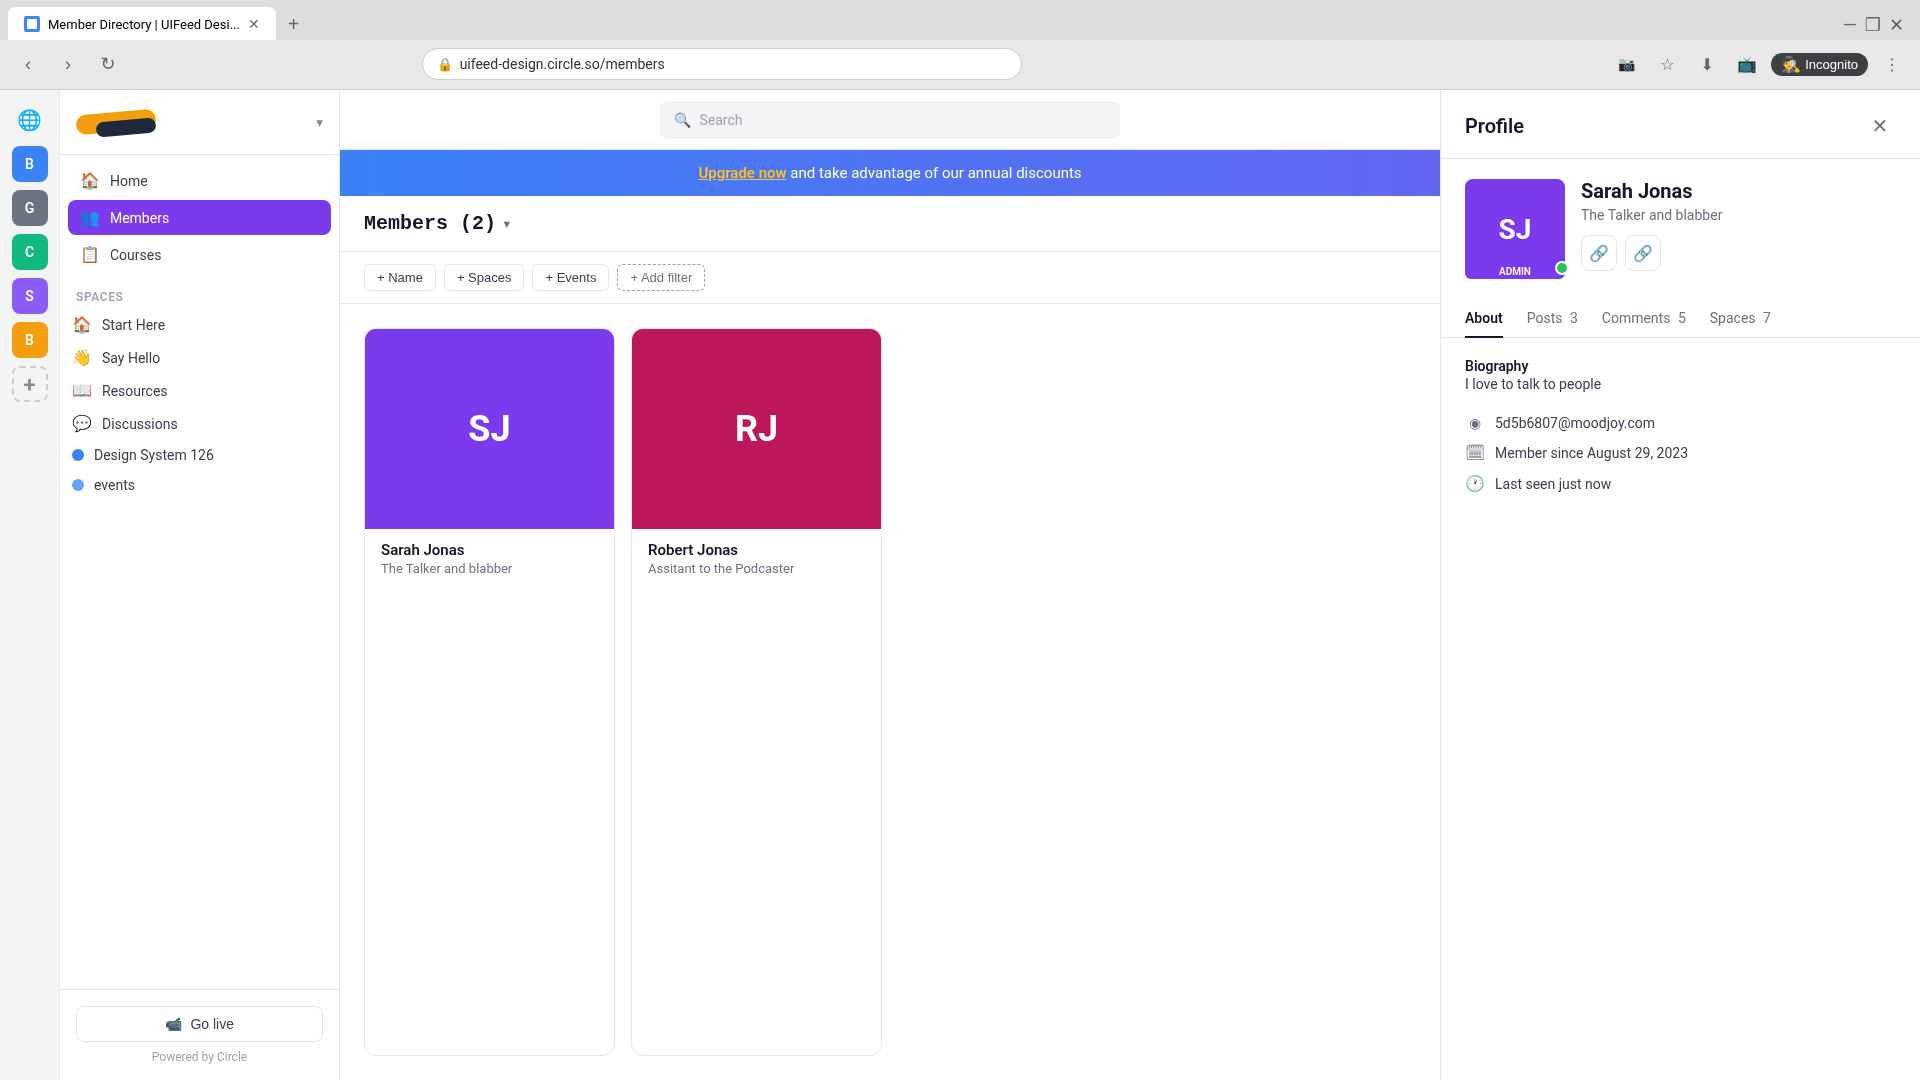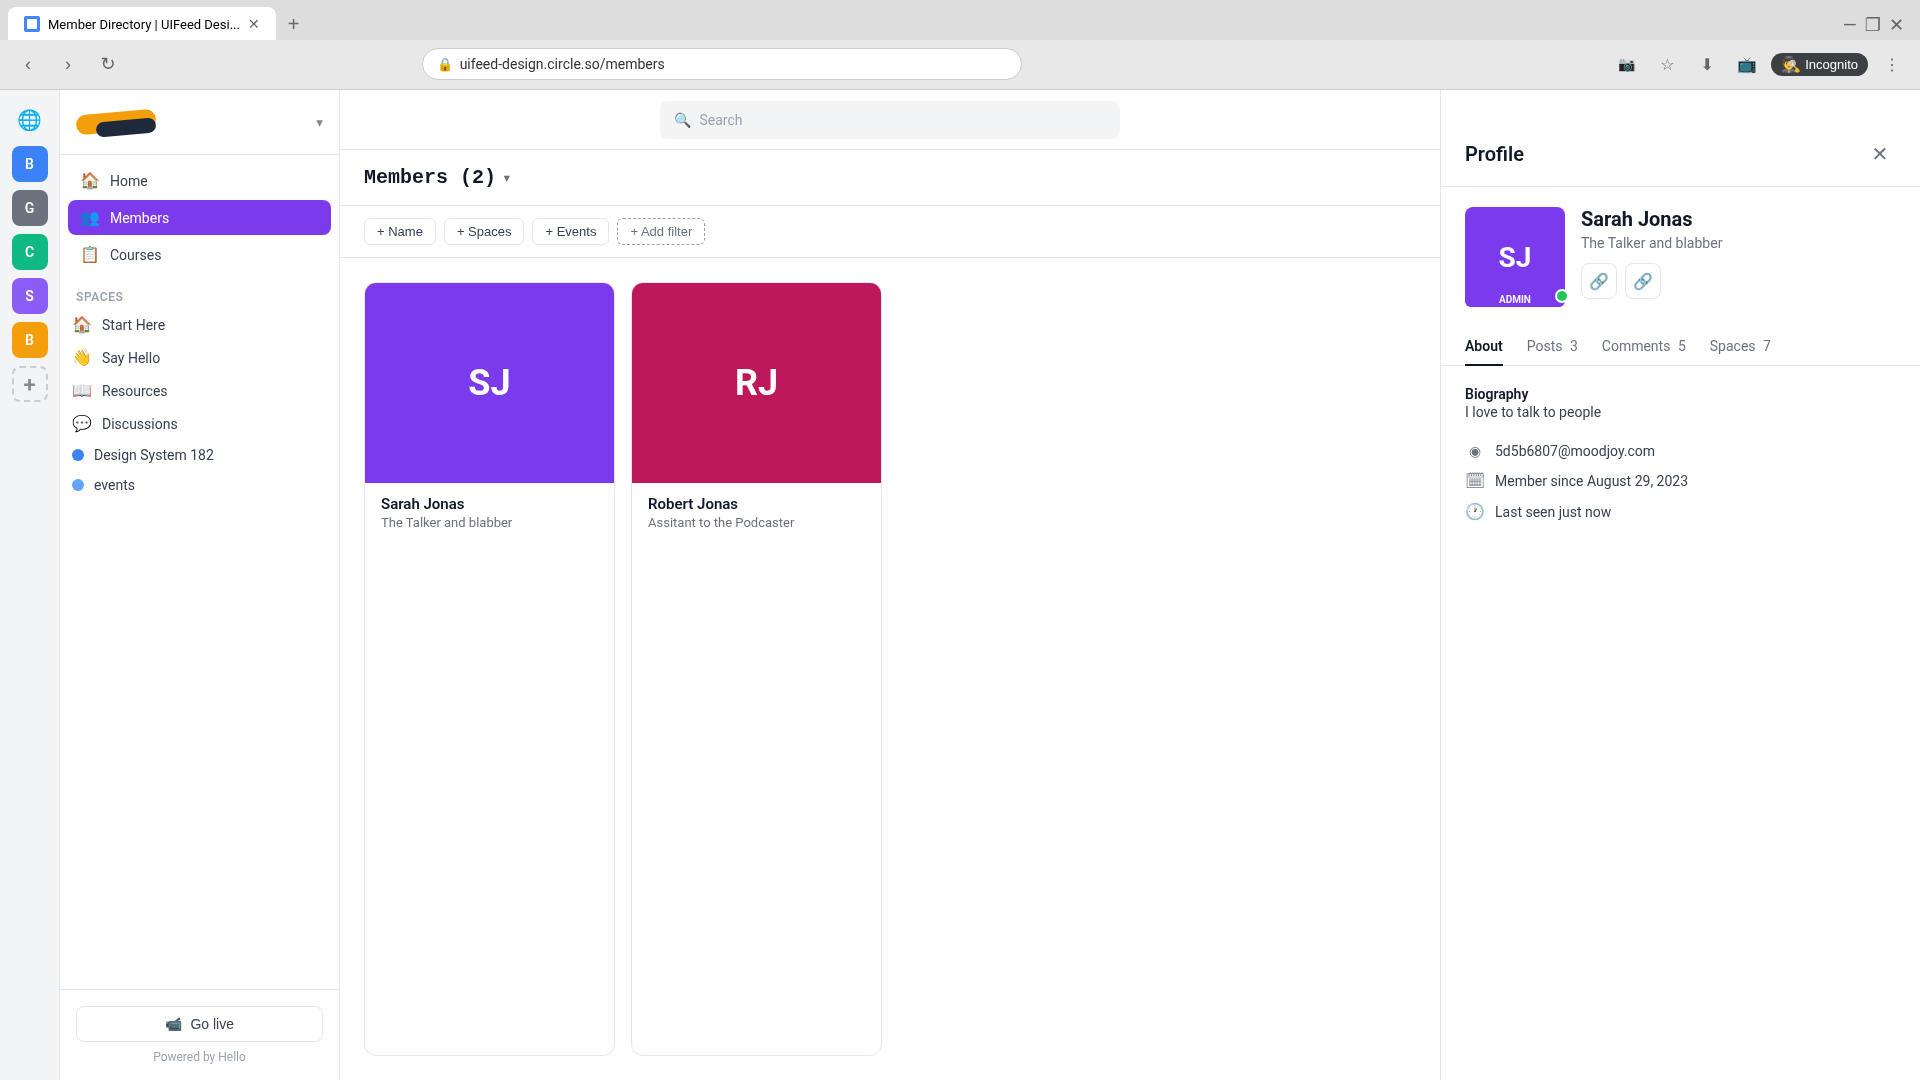--- a/index.html
+++ b/index.html
@@ -64,21 +64,21 @@
     .member-info { padding: 12px 16px; }
     .member-name { font-size: 15px; font-weight: 600; color: #111827; }
     .member-role { font-size: 13px; color: #6b7280; margin-top: 2px; }
 
     
     .top-search { flex: 1; max-width: 460px; margin: 0 auto; background: #f3f4f6; border-radius: 8px; display: flex; align-items: center; padding: 0 14px; height: 38px; font-size: 14px; color: #9ca3af; }
     .app-header { display: flex; align-items: center; padding: 0 24px; height: 60px; border-bottom: 1px solid #e5e7eb; background: white; }
 
     
     .profile-panel { width: 480px; background: white; border-left: 1px solid #e5e7eb; display: flex; flex-direction: column; overflow-y: auto; position: relative; }
-    .profile-header { display: flex; align-items: center; justify-content: space-between; padding: 20px 24px 16px; border-bottom: 1px solid #e5e7eb; margin-top: 28px; }
+    .profile-header { display: flex; align-items: center; justify-content: space-between; padding: 20px 24px 16px; border-bottom: 1px solid #e5e7eb; }
     .profile-title { font-size: 20px; font-weight: 600; color: #111827; }
     .close-btn { background: none; border: none; font-size: 20px; color: #6b7280; cursor: pointer; width: 32px; height: 32px; display: flex; align-items: center; justify-content: center; border-radius: 6px; }
     .profile-info { padding: 20px 24px; display: flex; align-items: flex-start; gap: 16px; }
     .profile-avatar { width: 100px; height: 100px; border-radius: 8px; background: #7c3aed; display: flex; align-items: center; justify-content: center; font-size: 28px; font-weight: 700; color: white; position: relative; flex-shrink: 0; }
     .admin-badge { position: absolute; bottom: 0; left: 0; right: 0; background: #7c3aed; color: white; font-size: 10px; font-weight: 600; text-align: center; padding: 2px; border-radius: 0 0 6px 6px; }
     .online-dot { position: absolute; bottom: 4px; right: -4px; width: 14px; height: 14px; background: #22c55e; border-radius: 50%; border: 2px solid white; }
     .profile-name { font-size: 20px; font-weight: 700; color: #111827; }
     .profile-subtitle { font-size: 14px; color: #6b7280; margin-top: 4px; }
     .profile-actions { display: flex; gap: 8px; margin-top: 12px; }
     .profile-action-btn { width: 36px; height: 36px; border: 1px solid #e5e7eb; border-radius: 8px; display: flex; align-items: center; justify-content: center; cursor: pointer; color: #6b7280; background: white; font-size: 16px; }
@@ -183,46 +183,49 @@
       <div class="space-item">
         <span class="space-icon">📖</span>
         <span>Resources</span>
       </div>
       <div class="space-item">
         <span class="space-icon">💬</span>
         <span>Discussions</span>
       </div>
       <div class="space-item">
         <span class="space-dot" style="background:#3b82f6;"></span>
-        <span>Design System 182</span>
+        <span>Design System 126</span>
       </div>
       <div class="space-item">
         <span class="space-dot" style="background:#60a5fa;"></span>
         <span>events</span>
       </div>
     </div>
 
     <div class="sidebar-footer">
       <button class="go-live-btn">
         <span>📹</span>
         <span>Go live</span>
       </button>
-      <div class="powered-by">Powered by Hello</div>
+      <div class="powered-by">Powered by Circle</div>
     </div>
   </div>
 
   <div class="main-content">
 
     <div class="app-header">
       <div class="top-search">
         <span style="margin-right:8px; color:#9ca3af;">🔍</span>
         <span style="color:#9ca3af;">Search</span>
       </div>
     </div>
 
+    <div class="banner">
+      <a>Upgrade now</a><span> and take advantage of our annual discounts</span>
+    </div>
 
     <div class="members-header">
       <div class="members-title">
         <span>Members (2)</span>
         <span style="font-size:16px; color:#6b7280;">▾</span>
       </div>
     </div>
 
     <div class="filter-bar">
       <button class="filter-btn">

